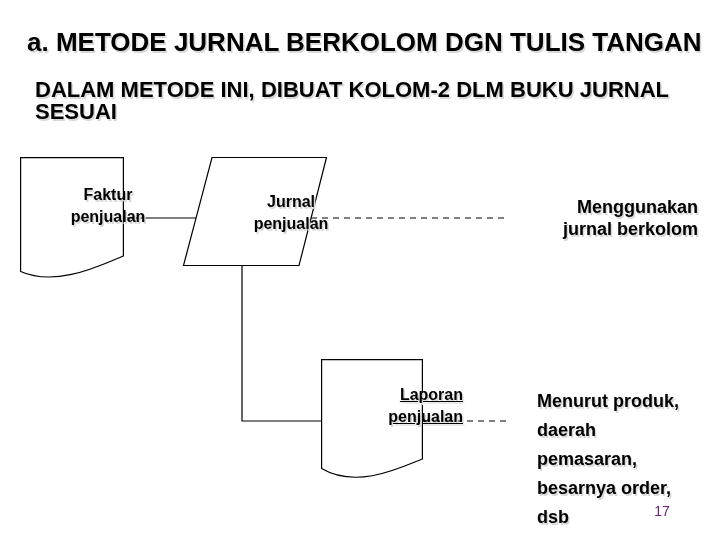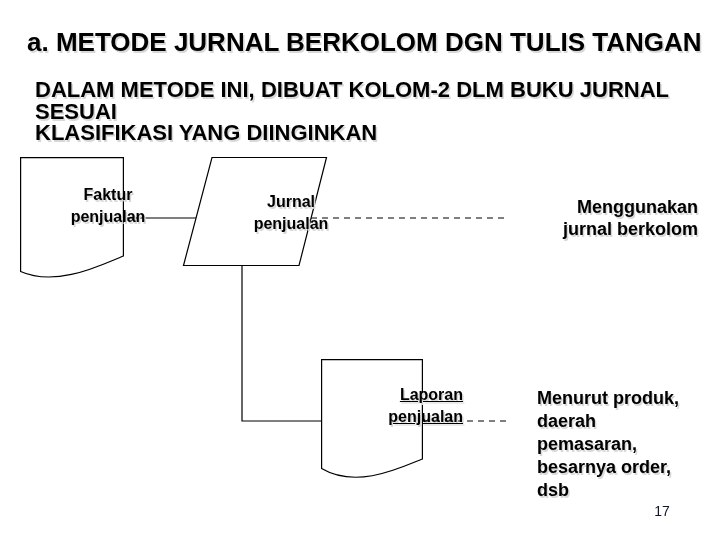--- a/index.html
+++ b/index.html
@@ -52,27 +52,27 @@
     white-space: pre-line;
   }
   .annotation-jurnal {
     left: 516px; top: 196px; width: 182px;
     text-align: right;
     line-height: 22px;
   }
   .annotation-laporan {
     left: 537px; top: 387px; width: 162px;
     text-align: left;
-    line-height: 23px;
+    line-height: 29px;
   }
   .page-number {
     left: 646px; top: 503px; width: 32px;
     font-size: 14px;
     text-align: center;
-    color: #0f172a;
+    color: #701a75;
   }
 </style>
 </head>
 <body>
 
 <div class="slide">
 
   <svg class="flowchart abs" width="720" height="540" viewBox="0 0 720 540" fill="none" stroke="#000000" stroke-width="1.2">
 
     <polyline points="242,266 242,421 321,421"></polyline>
@@ -87,21 +87,20 @@
 
     <polygon points="212,157.5 326.5,157.5 299,265.5 183.5,265.5" fill="#ffffff"></polygon>
 
     <path d="M 321.6,359.6 L 422.4,359.6 L 422.4,459 C 404,466 358,490 321.6,468.5 Z" fill="#ffffff"></path>
   </svg>
 
   <div class="abs title shadowed">a. METODE JURNAL BERKOLOM DGN TULIS TANGAN</div>
 
   <div class="abs subtitle shadowed">
     <div class="justify-line">DALAM METODE INI, DIBUAT KOLOM-2 DLM BUKU JURNAL SESUAI</div>
-    <div>KLASIFIKASI YANG DIINGINKAN</div>
   </div>
 
   <div class="abs node-label faktur-label shadowed">Faktur
 penjualan</div>
 
   <div class="abs node-label jurnal-label shadowed">Jurnal
 penjualan</div>
 
   <div class="abs node-label laporan-label shadowed">Laporan
 penjualan</div>

